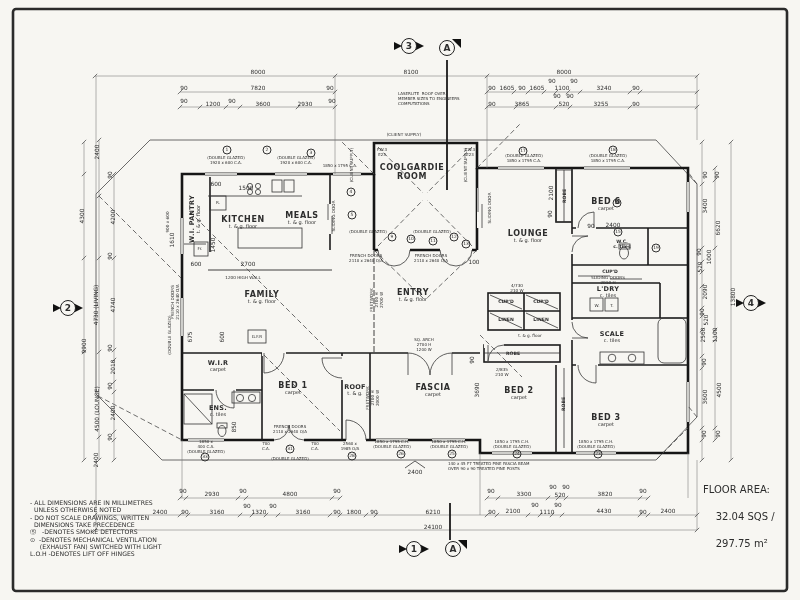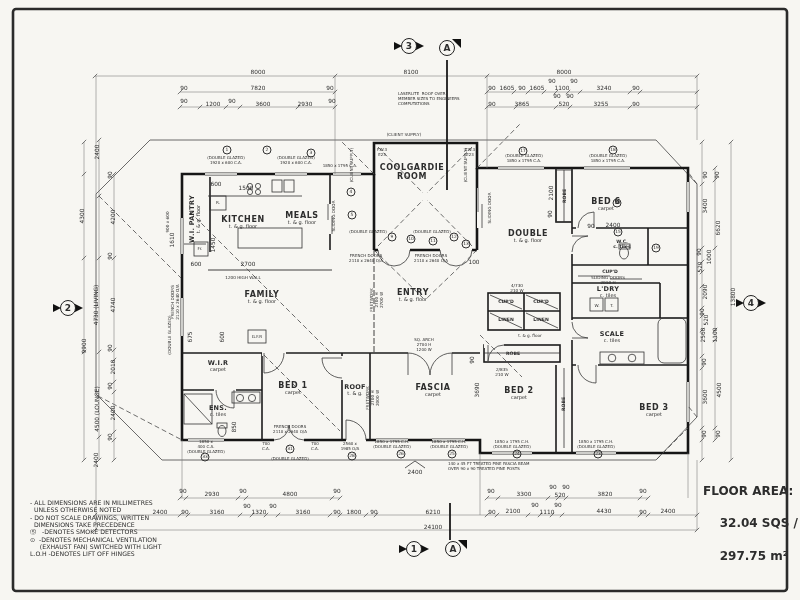--- a/index.html
+++ b/index.html
@@ -14,21 +14,21 @@
   .roomsm{font-size:6.5px;font-weight:700;letter-spacing:.3px;}
   .closet{font-size:4.6px;font-weight:700;}
   .dim{font-size:5.8px;}
   .tiny{font-size:4.2px;}
   .ann{font-size:4px;line-height:1.25;}
   .la{text-align:left;transform:translate(0,-50%);}
   .bub{width:9px;height:9px;border:0.8px solid #333;border-radius:50%;font-size:4.4px;
        display:flex;align-items:center;justify-content:center;background:transparent;
        box-sizing:border-box;line-height:1;}
   #notes{position:absolute;left:30px;top:499px;font-size:6.2px;line-height:1.18;white-space:pre;}
-  #floorarea{position:absolute;left:703px;top:483px;font-size:12px;font-weight:700;line-height:1.35;white-space:pre;}
+  #floorarea{position:absolute;left:703px;top:483px;font-size:10px;font-weight:400;line-height:1.35;white-space:pre;}
   .gmwrap{position:absolute;transform:translate(-50%,-50%);width:0;height:0;}
   .gm{position:absolute;left:-8px;top:-8px;width:16px;height:16px;border:1.2px solid #222;
       border-radius:50%;display:flex;align-items:center;justify-content:center;
       font-size:9px;font-weight:700;background:#f7f6f2;box-sizing:border-box;z-index:3;}
   .tri{position:absolute;width:0;height:0;z-index:2;}
   .tri.l{left:-15px;top:-4px;border-top:4px solid transparent;border-bottom:4px solid transparent;border-left:8px solid #111;}
   .tri.r{left:7px;top:-4px;border-top:4px solid transparent;border-bottom:4px solid transparent;border-right:8px solid #111;transform:rotate(180deg);}
   .tri.flag{left:5px;top:-9px;border-top:9px solid #111;border-left:9px solid transparent;}
 </style>
 </head>
@@ -334,33 +334,33 @@
   </div>
 
   <div>
       <div class="lbl room" style="left: 412px; top: 172px;"><div>COOLGARDIE
 ROOM</div></div>
       <div class="lbl room" style="left: 243px; top: 222px;"><div>KITCHEN</div><div class="sub">t. &amp; g. floor</div></div>
       <div class="lbl room" style="left: 302px; top: 218px;"><div>MEALS</div><div class="sub">t. &amp; g. floor</div></div>
       <div class="lbl roomsm rot" style="left: 196px; top: 219px;"><div>W.I. PANTRY</div><div class="sub">t. &amp; g. floor</div></div>
       <div class="lbl room" style="left: 262px; top: 297px;"><div>FAMILY</div><div class="sub">t. &amp; g. floor</div></div>
       <div class="lbl room" style="left: 413px; top: 295px;"><div>ENTRY</div><div class="sub">t. &amp; g. floor</div></div>
-      <div class="lbl room" style="left: 528px; top: 236px;"><div>DOUBLE</div><div class="sub">t. &amp; g. floor</div></div>
+      <div class="lbl room" style="left: 528px; top: 236px;"><div>LOUNGE</div><div class="sub">t. &amp; g. floor</div></div>
       <div class="lbl room" style="left: 606px; top: 204px;"><div>BED 6</div><div class="sub">carpet</div></div>
       <div class="lbl closet" style="left: 622px; top: 244px;"><div>W.C.</div><div class="sub">c. tiles</div></div>
       <div class="lbl closet" style="left: 610px; top: 272px;"><div>CUP'D</div></div>
       <div class="lbl roomsm" style="left: 608px; top: 293px;"><div>L'DRY</div><div class="sub">c. tiles</div></div>
       <div class="lbl roomsm" style="left: 612px; top: 338px;"><div>SCALE</div><div class="sub">c. tiles</div></div>
       <div class="lbl roomsm" style="left: 218px; top: 367px;"><div>W.I.R</div><div class="sub">carpet</div></div>
       <div class="lbl roomsm" style="left: 218px; top: 412px;"><div>ENS.</div><div class="sub">c. tiles</div></div>
       <div class="lbl room" style="left: 293px; top: 388px;"><div>BED 1</div><div class="sub">carpet</div></div>
       <div class="lbl roomsm" style="left: 355px; top: 391px;"><div>ROOF</div><div class="sub">t. &amp; g.</div></div>
       <div class="lbl room" style="left: 433px; top: 390px;"><div>FASCIA</div><div class="sub">carpet</div></div>
       <div class="lbl room" style="left: 519px; top: 393px;"><div>BED 2</div><div class="sub">carpet</div></div>
-      <div class="lbl room" style="left: 606px; top: 410px; margin-left: 48px;"><div>BED 3</div><div class="sub">carpet</div></div>
+      <div class="lbl room" style="left: 606px; top: 420px;"><div>BED 3</div><div class="sub">carpet</div></div>
       <div class="lbl closet" style="left: 506px; top: 302px;"><div>CUP'D</div></div>
       <div class="lbl closet" style="left: 541px; top: 302px;"><div>CUP'D</div></div>
       <div class="lbl closet" style="left: 506px; top: 320px;"><div>LINEN</div></div>
       <div class="lbl closet" style="left: 541px; top: 320px;"><div>LINEN</div></div>
       <div class="lbl closet" style="left: 513px; top: 354px;"><div>ROBE</div></div>
       <div class="lbl closet rot" style="left: 565px; top: 196px;"><div>ROBE</div></div>
       <div class="lbl closet rot" style="left: 564px; top: 404px;"><div>ROBE</div></div>
       <div class="lbl tiny" style="left: 530px; top: 336px;"><div>t. &amp; g. floor</div></div>
     </div>
   <div>

